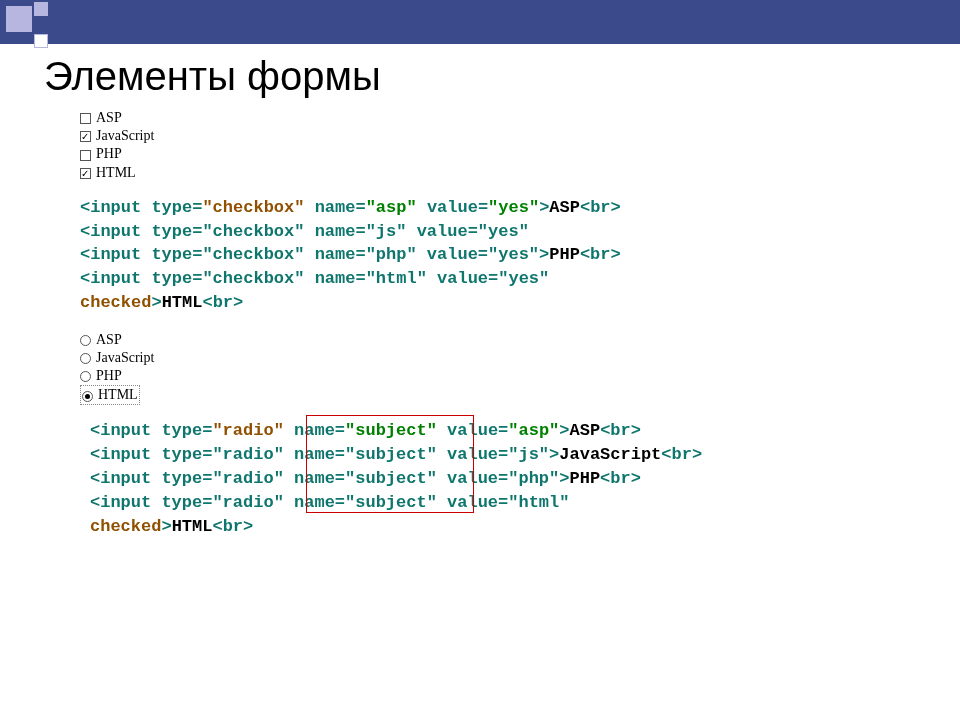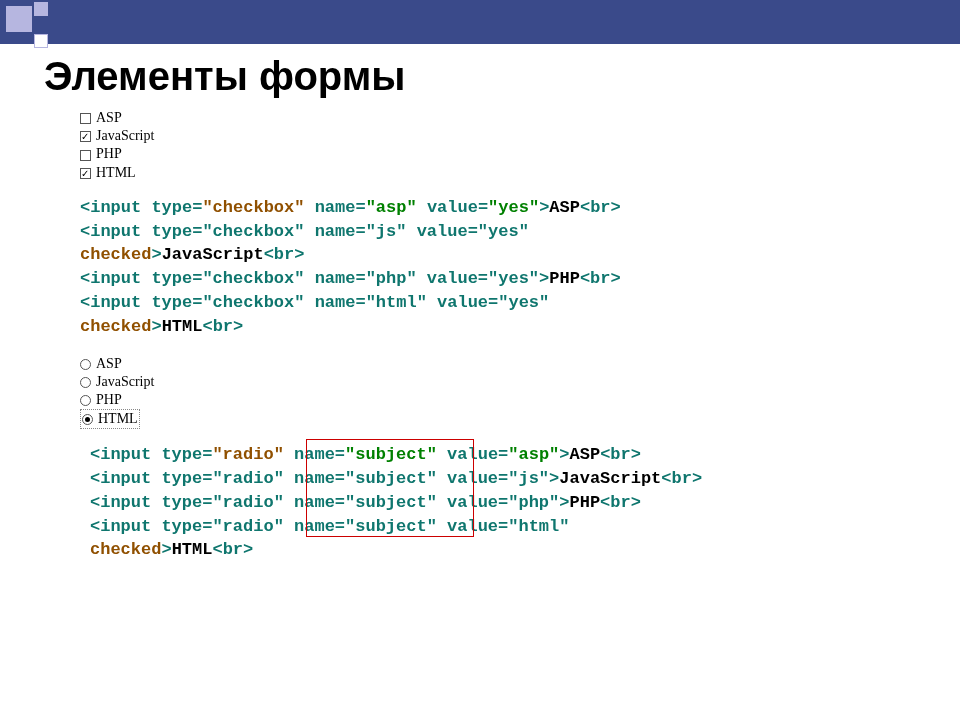--- a/index.html
+++ b/index.html
@@ -16,21 +16,21 @@
     height: 44px;
     background: #3a4a8a;
     position: relative;
   }
   .sq { position:absolute; background:#b6b6e0; }
   .sq1 { width:26px; height:26px; top:6px; left:6px; }
   .sq2 { width:14px; height:14px; top:34px; left:34px; background:#fff; border:1px solid #b6b6e0; }
   .sq3 { width:14px; height:14px; top:2px; left:34px; }
   .title {
     font-size: 40px;
-    font-weight: bold;
+    font-weight: normal;
     margin: 10px 0 10px 44px;
     color: #000;
   }
   .preview-box {
     margin-left: 80px;
     border: none;
     width: 140px;
     font-family: "Times New Roman", serif;
     font-size: 14px;
     line-height: 1.3;
@@ -79,23 +79,20 @@
 </div>
 
 <div class="code-box">
   <div>
     <span class="tag-blue">&lt;input type=</span><span class="attr-brown">"checkbox"</span><span class="tag-blue"> name=</span><span class="val-green">"asp"</span><span class="tag-blue"> value=</span><span class="val-green">"yes"</span><span class="tag-blue">&gt;</span><span class="plain">ASP</span><span class="tag-blue">&lt;br&gt;</span>
   </div>
   <div>
     <span class="tag-blue">&lt;input type="checkbox" name="js" value="yes"</span>
   </div>
   <div>
-    <span class="attr-brown">checked</span><span class="tag-blue">&gt;</span><span class="plain">JavaScript</span><span class="tag-blue">&lt;br&gt;</span>
-  </div>
-  <div>
     <span class="tag-blue">&lt;input type="checkbox" name="php" value="yes"&gt;</span><span class="plain">PHP</span><span class="tag-blue">&lt;br&gt;</span>
   </div>
   <div>
     <span class="tag-blue">&lt;input type="checkbox" name="html" value="yes"</span>
   </div>
   <div>
     <span class="attr-brown">checked</span><span class="tag-blue">&gt;</span><span class="plain">HTML</span><span class="tag-blue">&lt;br&gt;</span>
   </div>
 </div>
 

